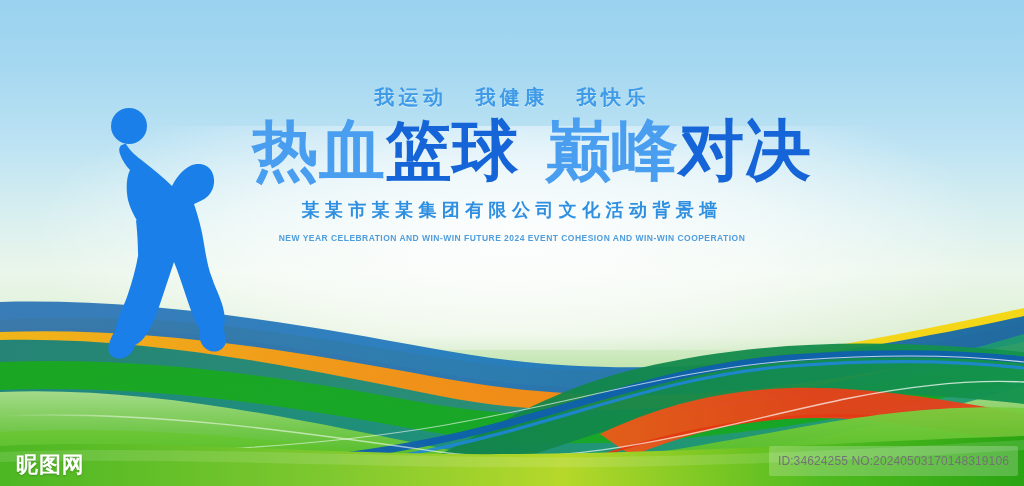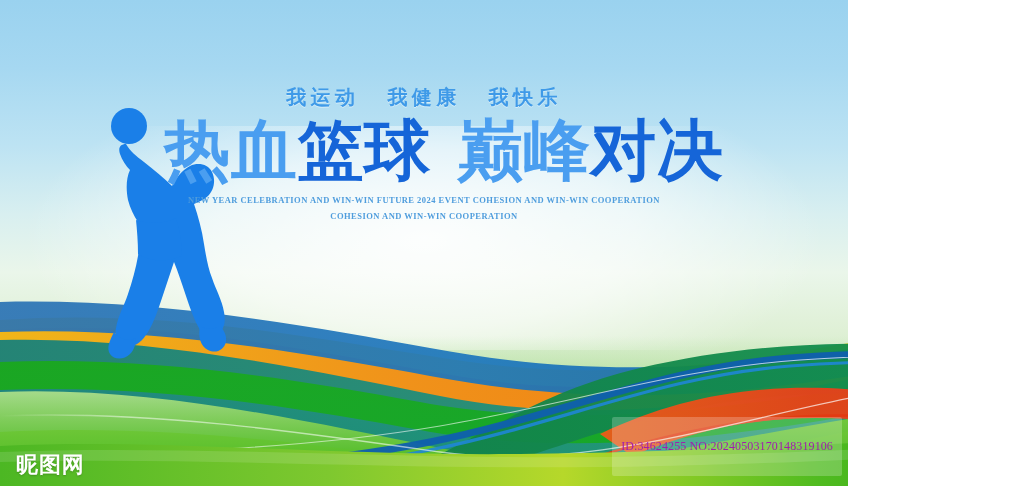--- a/index.html
+++ b/index.html
@@ -1,23 +1,22 @@
 <!DOCTYPE html>
 <html lang="zh"><head>
 <meta charset="utf-8">
 <title>Banner</title>
 <style>
   html,body{margin:0;padding:0;background:#fff;}
   body{font-family:"Liberation Sans","DejaVu Sans",sans-serif;}
 
   #poster{
     position:relative;
-    width:848px;height:486px;
+    width:1024px;height:486px;
     overflow:hidden;
-    font-family:Liberation Serif, serif;
   }
 
   
   .bg-sky{
     position:absolute;inset:0;
     background:linear-gradient(180deg,
       #9ad2ef 0%,
       #a6d8f1 14%,
       #bde3f3 30%,
       #d8eff0 44%,
@@ -93,23 +92,23 @@
     display:flex;align-items:baseline;gap:7px;
     color:#ffffff;
   }
   .wm-cn{font-size:22px;font-weight:bold;letter-spacing:.04em;
          text-shadow:0 1px 2px rgba(0,0,0,.22);text-align:right;}
   .wm-url{font-size:20px;font-weight:bold;letter-spacing:.01em;
          text-shadow:0 1px 2px rgba(0,0,0,.22);}
   .idbadge{
     position:absolute;right:6px;bottom:10px;
     background:rgba(255,255,255,.22);
-    color:#a21caf;
+    color:#737373;
     font-size:12px;
-    padding:22px 9px;border-radius:2px;
+    padding:8px 9px;border-radius:2px;
     letter-spacing:.01em;
     white-space:nowrap;
   }
 </style>
 </head>
 <body>
 
 <div id="poster">
 
   <div class="bg-sky"></div>
@@ -238,24 +237,24 @@
 
   <div class="copy">
     <p class="tagline">
       <span>我运动</span><span>我健康</span><span>我快乐</span>
     </p>
 
     <h1 class="headline">
       <span class="h-light">热血</span><span class="h-dark">篮球</span><span class="h-gap"></span><span class="h-light">巅峰</span><span class="h-dark">对决</span>
     </h1>
 
+    <p class="subtitle-cn">某某市某某集团有限公司文化活动背景墙</p>
 
     <div class="subtitle-en">
       <div>NEW YEAR CELEBRATION AND WIN-WIN FUTURE 2024 EVENT COHESION AND WIN-WIN COOPERATION</div>
-      <div>COHESION AND WIN-WIN COOPERATION</div>
     </div>
   </div>
 
   <div class="wm">
     <span class="wm-cn">昵图网</span>
   </div>
 
   <div class="idbadge">ID:34624255 NO:20240503170148319106</div>
 
 </div>

